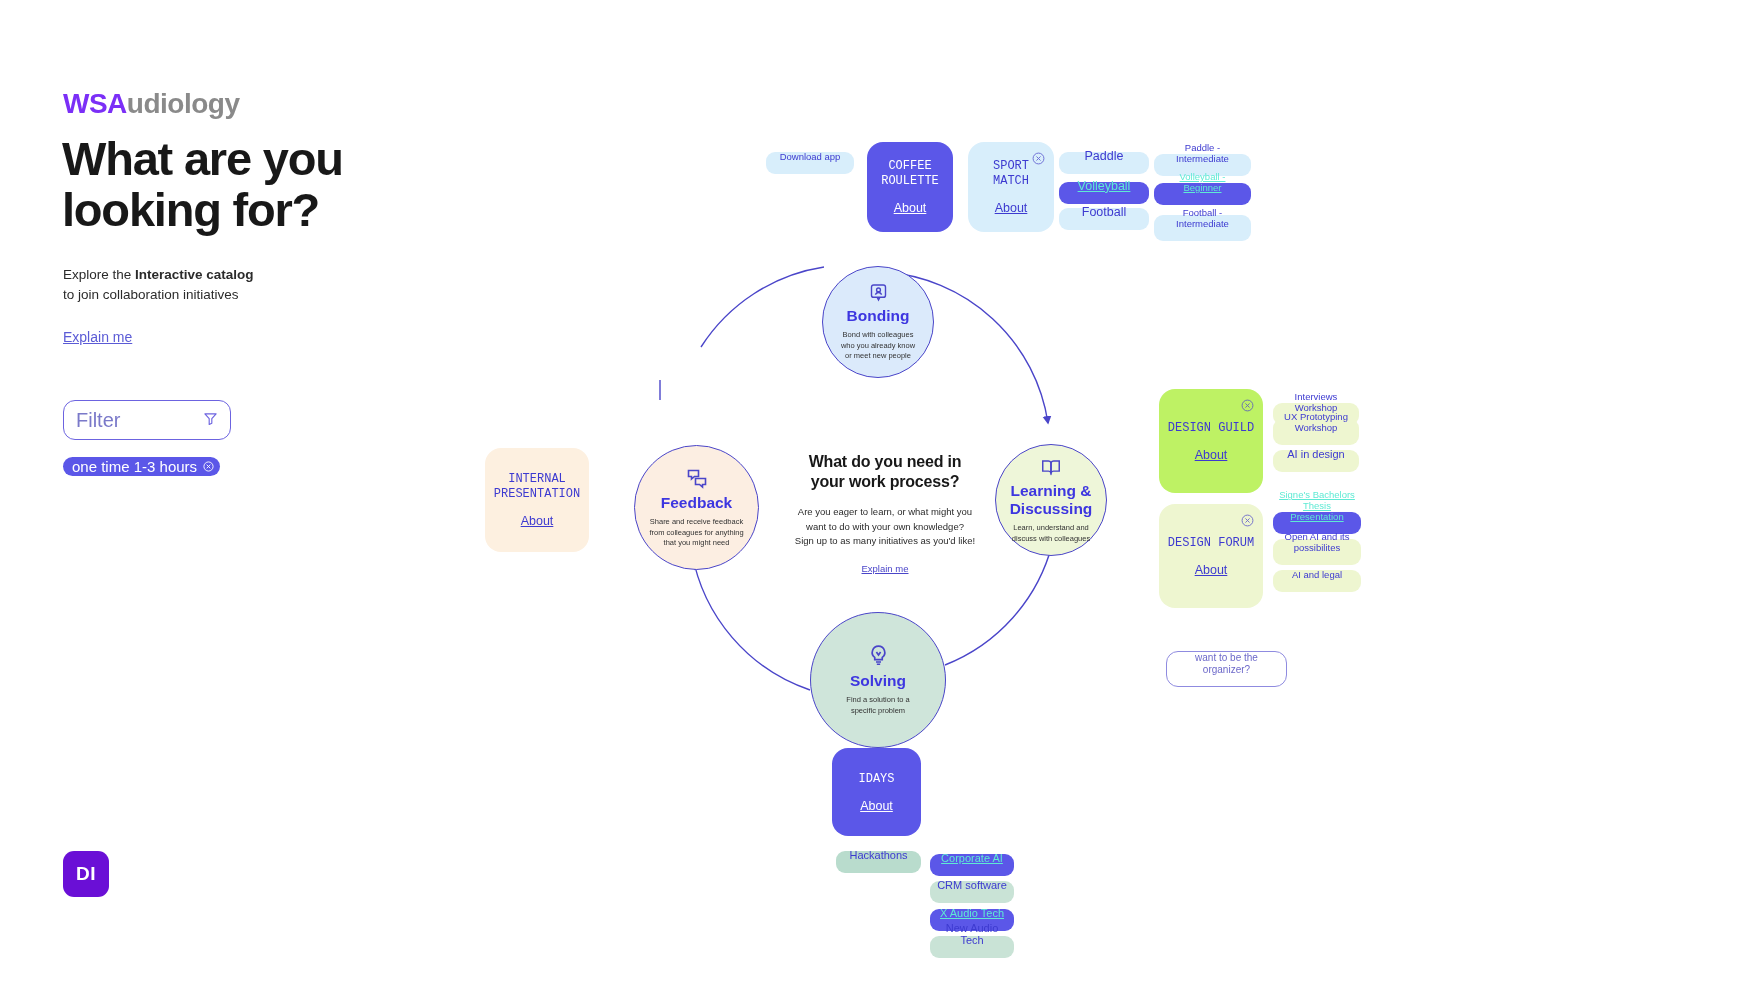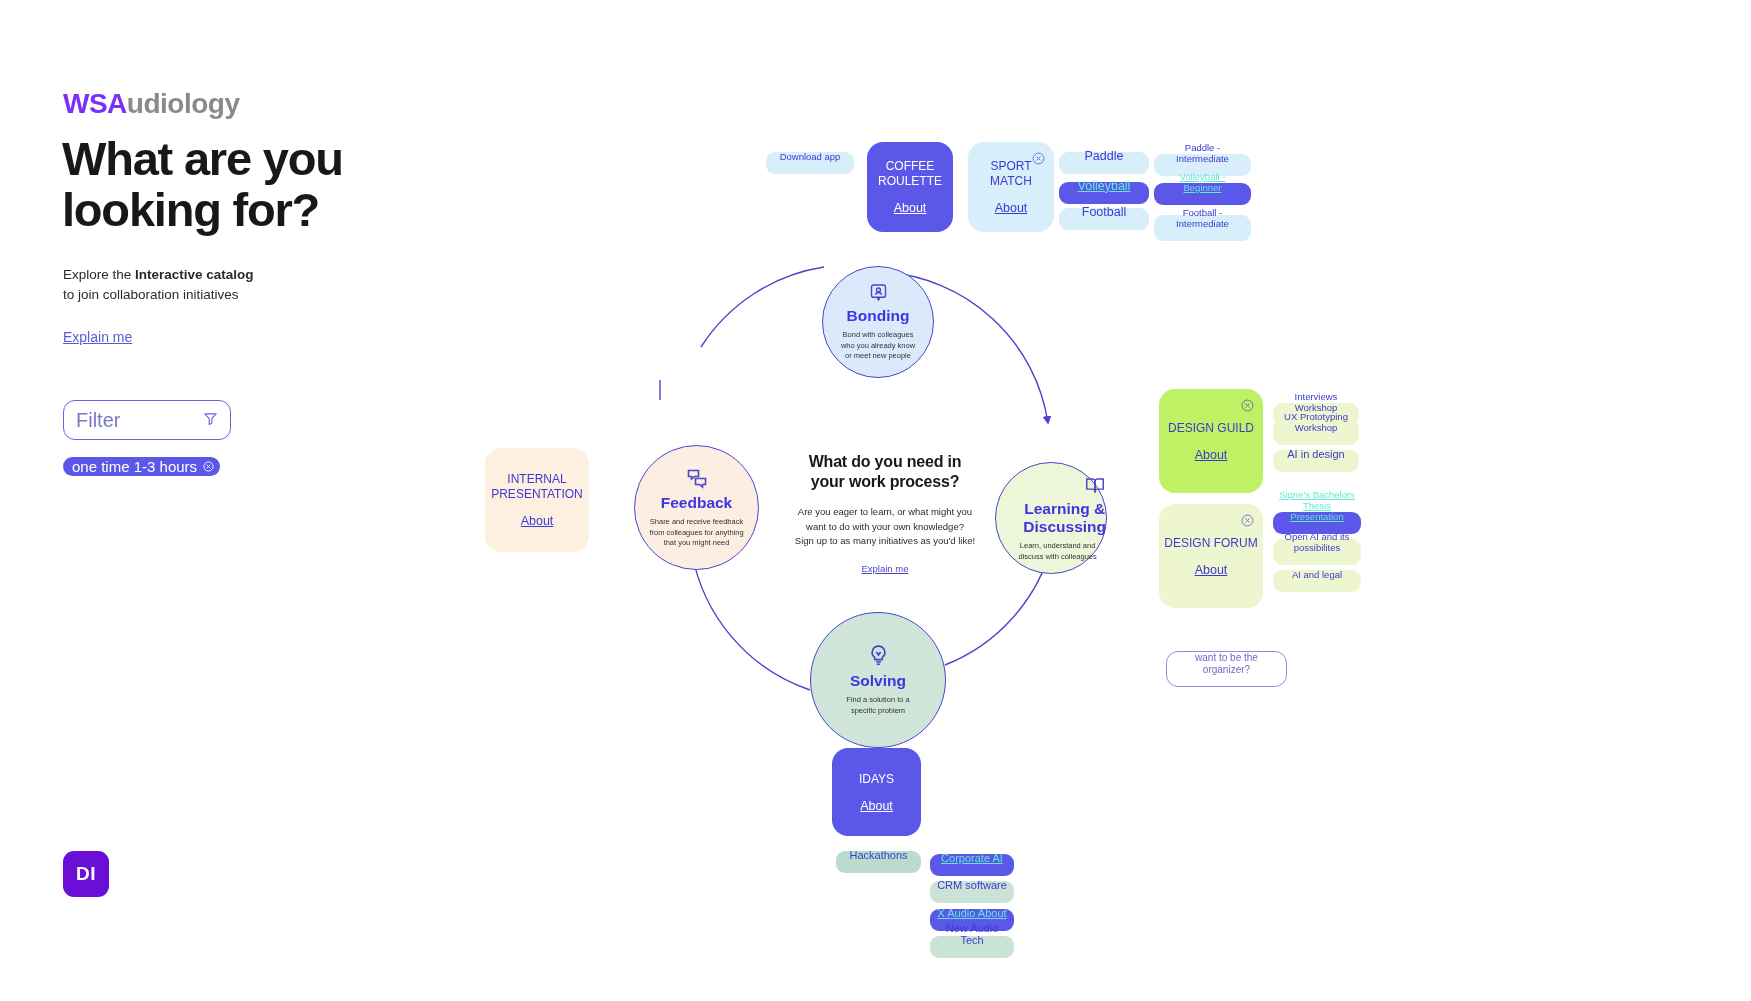--- a/index.html
+++ b/index.html
@@ -51,21 +51,21 @@
     display:flex; align-items:center; justify-content:center;
     font-size:19px; font-weight:700; letter-spacing:0.5px; cursor:pointer;
   }
 
   
   .card {
     position:absolute; border-radius:16px;
     display:flex; flex-direction:column; align-items:center; justify-content:center;
     text-align:center; cursor:pointer;
   }
-  .card .title { font-size:12px; color:#3d3ad0; line-height:1.25; font-weight:400; }
+  .card .title { font-size:12px; color:#3d3ad0; line-height:1.25; font-weight:400;font-family:Liberation Mono, monospace; }
   .card .about { margin-top:12px; font-size:12.5px; color:#3d3ad0; text-decoration:underline; }
   .card.dark .title, .card.dark .about { color:#ffffff; }
   .card .close {
     position:absolute; right:9px; top:9px; width:13px; height:13px; opacity:.75;
   }
 
   
   .pill {
     position:absolute; border-radius:9px; display:flex; align-items:flex-end;
     justify-content:center; text-align:center; font-size:12.5px; line-height:1.15;
@@ -208,21 +208,21 @@
       </svg>
     </span>
     <div class="c-title">Bonding</div>
     <div class="c-desc">
       <span>Bond with colleagues</span><br>
       <span>who you already know</span><br>
       <span>or meet new people</span>
     </div>
   </div>
 
-  <div class="circle" style="left:995px; top:462px; width:112px; height:112px; background:#eef6d9;align-items:flex-end;">
+  <div class="circle" style="left:995px; top:444px; width:112px; height:112px; background:#eef6d9;">
     <span>
       <svg width="22" height="22" viewBox="0 0 24 24" fill="none" stroke="#4a45c9" stroke-width="1.6">
         <path d="M3 5.5h6.2c1.3 0 2.3.9 2.8 1.8v11c-.5-.9-1.5-1.8-2.8-1.8H3z"></path>
         <path d="M21 5.5h-6.2c-1.3 0-2.3.9-2.8 1.8v11c.5-.9 1.5-1.8 2.8-1.8H21z"></path>
       </svg>
     </span>
     <div class="c-title">
       <span>Learning &amp;</span><br>
       <span>Discussing</span>
     </div>
@@ -337,19 +337,19 @@
   <div class="pill" style="left:836px; top:843px; width:85px; height:20px; background:#b9dccd; font-size:11px;">
     <span>Hackathons</span>
   </div>
   <div class="pill solid" style="left:930px; top:846px; width:84px; height:20px; background:#5b57e8; font-size:11px;">
     <span>Corporate AI</span>
   </div>
   <div class="pill" style="left:930px; top:873px; width:84px; height:20px; background:#c9e3d6; font-size:11px;">
     <span>CRM software</span>
   </div>
   <div class="pill solid" style="left:930px; top:901px; width:84px; height:20px; background:#5b57e8; font-size:11px;">
-    <span>X Audio About</span>
+    <span>X Audio Tech</span>
   </div>
   <div class="pill" style="left:930px; top:928px; width:84px; height:20px; background:#c9e3d6; font-size:11px;">
     <span>New Audio Tech</span>
   </div>
 
 </div>
 
 </body></html>

